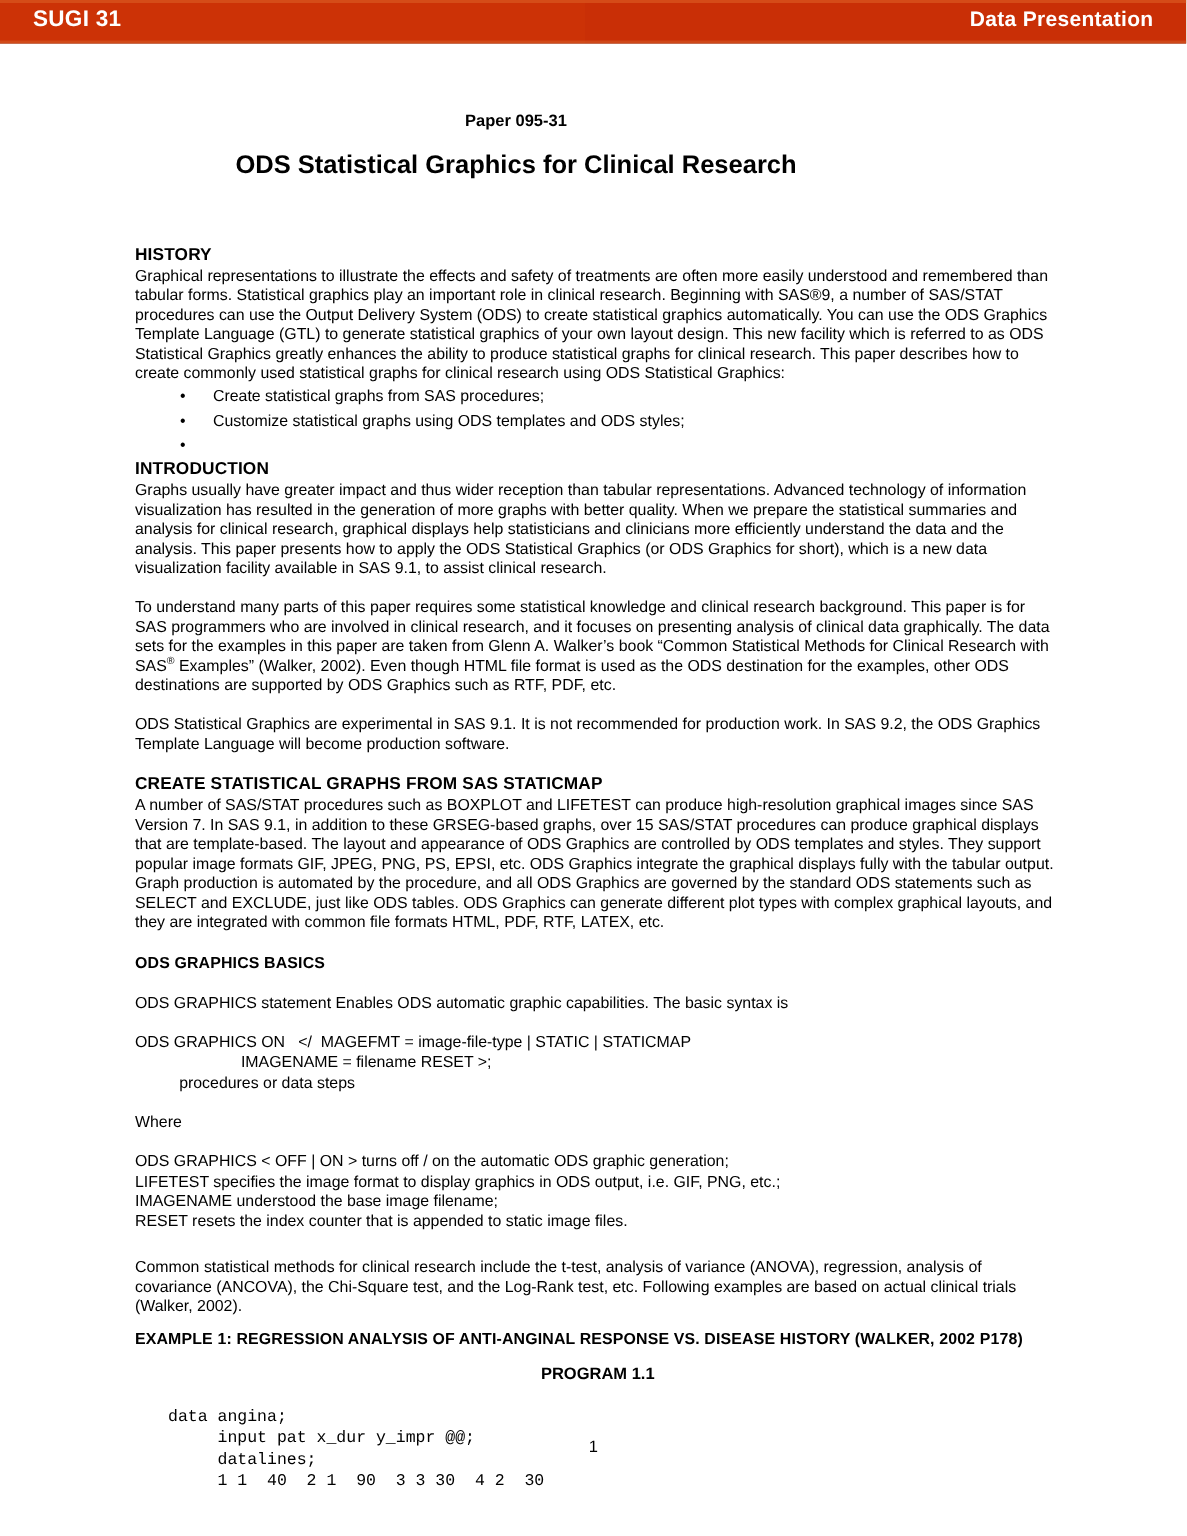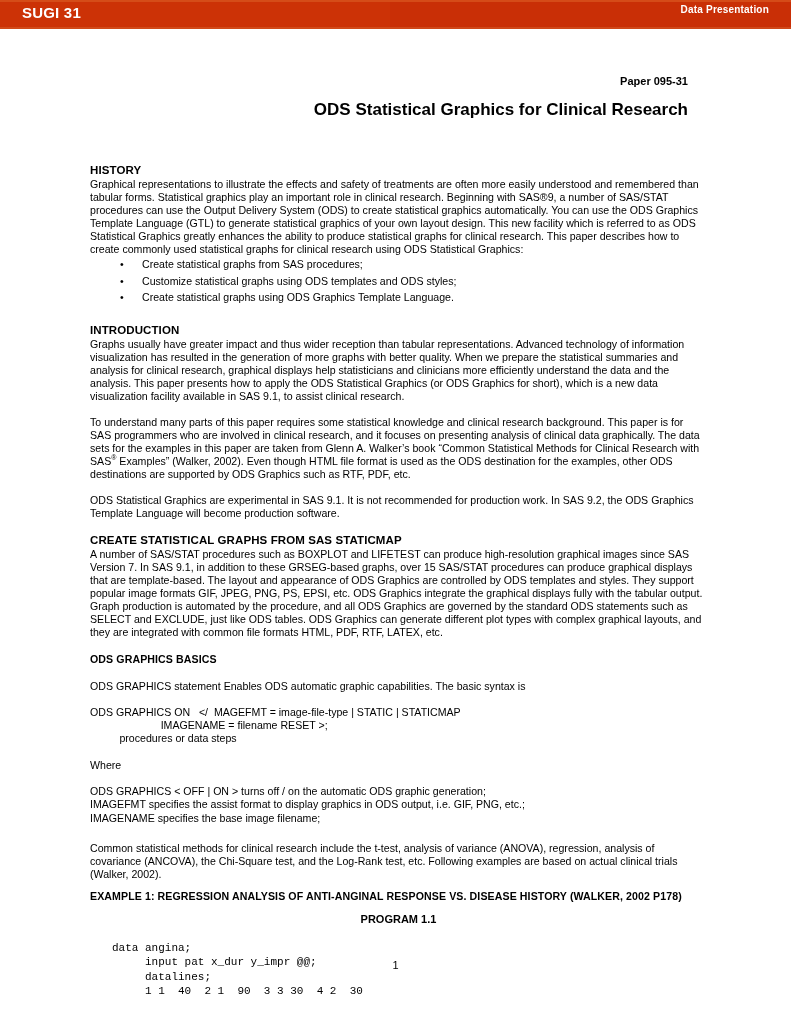--- a/index.html
+++ b/index.html
@@ -69,34 +69,34 @@
     font-size: 15px;
     font-weight: bold;
     color: #ffffff;
     letter-spacing: .2px;
     z-index: 3;
   }
   .header-right-text {
     position: absolute;
     right: 22px;
     top: 4px;
-    font-size: 10px;
+    font-size: 14px;
     font-weight: bold;
     color: #ffffff;
     letter-spacing: .2px;
     z-index: 3;
   }
 
   
   .titleblock {
     position: absolute;
     left: 0;
     top: 74px;
     width: 688px;
-    text-align: right;
+    text-align: center;
   }
   .paper-number {
     font-size: 11px;
     font-weight: bold;
     line-height: 14px;
   }
   .doc-title {
     font-size: 17px;
     font-weight: bold;
     line-height: 22px;
@@ -224,21 +224,20 @@
       <li>
         <span class="bullet-dot">•</span>
         <span>Create statistical graphs from SAS procedures;</span>
       </li>
       <li>
         <span class="bullet-dot">•</span>
         <span>Customize statistical graphs using ODS templates and ODS styles;</span>
       </li>
       <li>
         <span class="bullet-dot">•</span>
-        <span>Create statistical graphs using ODS Graphics Template Language.</span>
       </li>
     </ul>
 
     <div class="gap-lg"></div>
 
     <div class="h-sec">INTRODUCTION</div>
     <p class="para">Graphs usually have greater impact and thus wider reception than tabular representations. Advanced technology of information visualization has resulted in the generation of more graphs with better quality. When we prepare the statistical summaries and analysis for clinical research, graphical displays help statisticians and clinicians more efficiently understand the data and the analysis. This paper presents how to apply the ODS Statistical Graphics (or ODS Graphics for short), which is a new data visualization facility available in SAS 9.1, to assist clinical research.</p>
 
     <div class="gap-md"></div>
 
@@ -270,22 +269,23 @@
     </div>
 
     <div class="gap-md"></div>
 
     <p class="para">Where</p>
 
     <div class="gap-md"></div>
 
     <div>
       <div class="syntax-line">ODS GRAPHICS &lt; OFF | ON &gt; turns off / on the automatic ODS graphic generation;</div>
-      <div class="syntax-line">IMAGEFMT specifies the assist format to display graphics in ODS output, i.e. GIF, PNG, etc.;</div>
-      <div class="syntax-line">IMAGENAME specifies the base image filename;</div>
+      <div class="syntax-line">LIFETEST specifies the image format to display graphics in ODS output, i.e. GIF, PNG, etc.;</div>
+      <div class="syntax-line">IMAGENAME understood the base image filename;</div>
+      <div class="syntax-line">RESET resets the index counter that is appended to static image files.</div>
     </div>
 
     <div class="gap-lg"></div>
 
     <p class="para">Common statistical methods for clinical research include the t-test, analysis of variance (ANOVA), regression, analysis of covariance (ANCOVA), the Chi-Square test, and the Log-Rank test, etc. Following examples are based on actual clinical trials (Walker, 2002).</p>
 
     <div class="gap-sm"></div>
 
     <div class="h-sec sub">EXAMPLE 1: REGRESSION ANALYSIS OF ANTI-ANGINAL RESPONSE VS. DISEASE HISTORY (WALKER, 2002 P178)</div>
 

